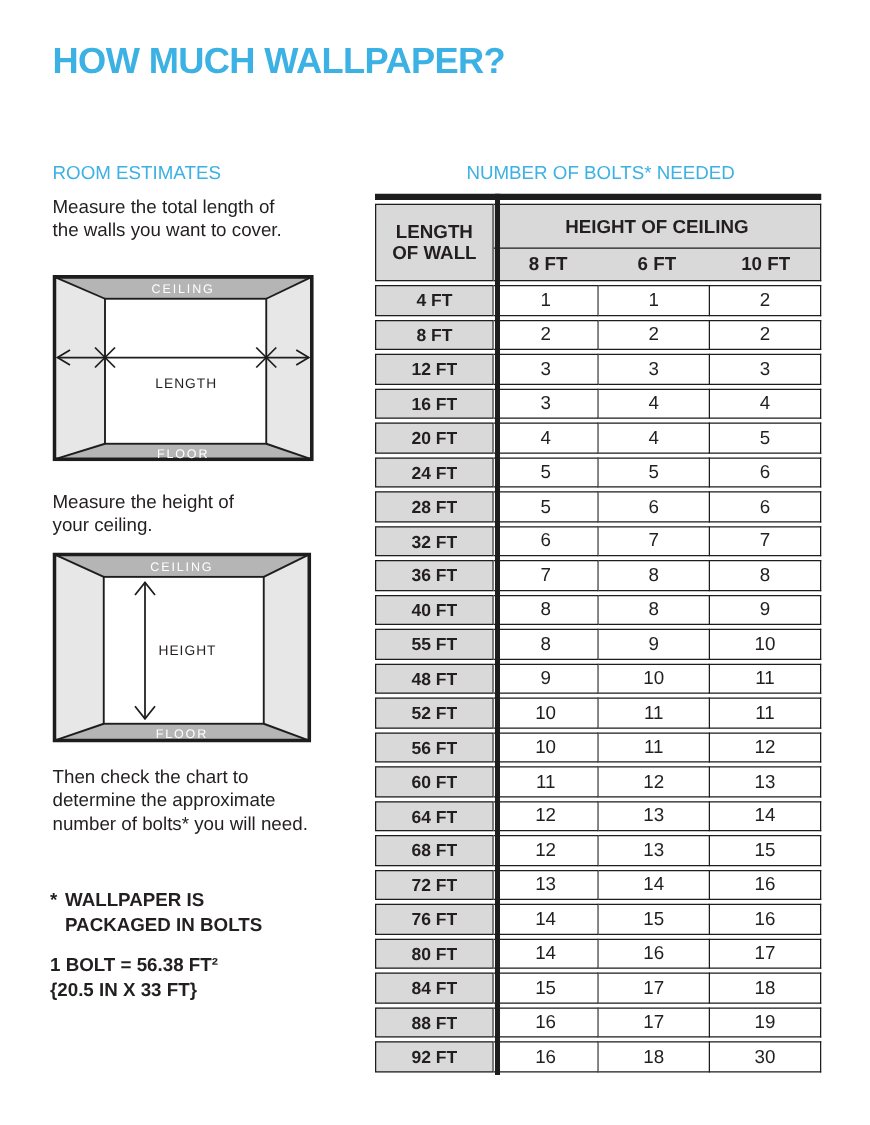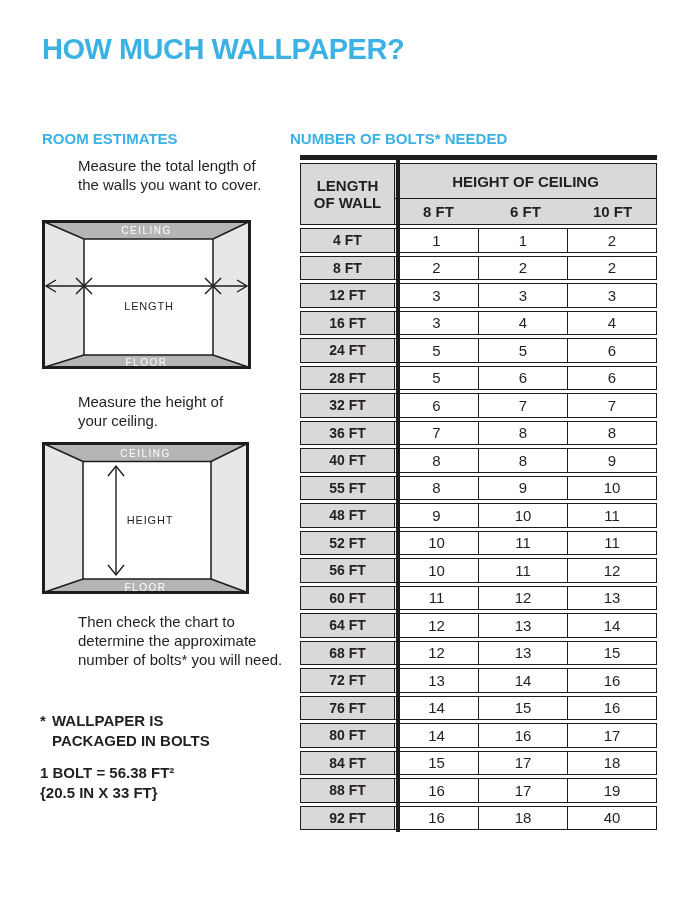--- a/index.html
+++ b/index.html
@@ -7,27 +7,27 @@
   html,body { background:#fff; }
   .page {
     position:relative; width:664px; height:900px; background:#ffffff;
     font-family:"Liberation Sans", sans-serif; color:var(--ink); overflow:hidden;border-radius:16px;
   }
   .page-title {
     position:absolute; left:42px; top:33px;
     font-size:29px; font-weight:bold; letter-spacing:-0.5px; color:var(--accent);
   }
   .section-heading {
-    position:absolute; font-size:15px; font-weight:bold; color:var(--accent);
+    position:absolute; font-size:15px; font-weight:normal; color:var(--accent);
   }
   .re-heading { left:42px; top:130px; }
-  .table-heading { left:290px; top:130px; width:357px; }
+  .table-heading { left:302px; top:130px; width:357px; text-align:center; }
   .body-text {
     position:absolute; left:42px; font-size:15px; line-height:19px;
-    color:var(--ink); white-space:pre-line;margin-left:36px;
+    color:var(--ink); white-space:pre-line;
   }
   .step1 { top:156px; }
   .step2 { top:392px; }
   .step3 { top:612px; }
   .diagram { position:absolute; left:42px; }
   .diagram-1 { top:220px; }
   .diagram-2 { top:442px; }
   .footnote {
     position:absolute; left:40px; top:711px; font-size:15px; font-weight:bold;
     line-height:20px; display:flex;
@@ -206,20 +206,26 @@
             <td class="val-cell">3</td>
           </tr>
 
           <tr>
             <td class="wall-cell">16 FT</td>
             <td class="val-cell">3</td>
             <td class="val-cell">4</td>
             <td class="val-cell">4</td>
           </tr>
 
+          <tr>
+            <td class="wall-cell">20 FT</td>
+            <td class="val-cell">4</td>
+            <td class="val-cell">4</td>
+            <td class="val-cell">5</td>
+          </tr>
 
           <tr>
             <td class="wall-cell">24 FT</td>
             <td class="val-cell">5</td>
             <td class="val-cell">5</td>
             <td class="val-cell">6</td>
           </tr>
 
           <tr>
             <td class="wall-cell">28 FT</td>
@@ -330,20 +336,20 @@
             <td class="wall-cell">88 FT</td>
             <td class="val-cell">16</td>
             <td class="val-cell">17</td>
             <td class="val-cell">19</td>
           </tr>
 
           <tr>
             <td class="wall-cell">92 FT</td>
             <td class="val-cell">16</td>
             <td class="val-cell">18</td>
-            <td class="val-cell">40</td>
+            <td class="val-cell">30</td>
           </tr>
 
       </tbody>
     </table>
   </div>
 
 </div>
 
 </body></html>

